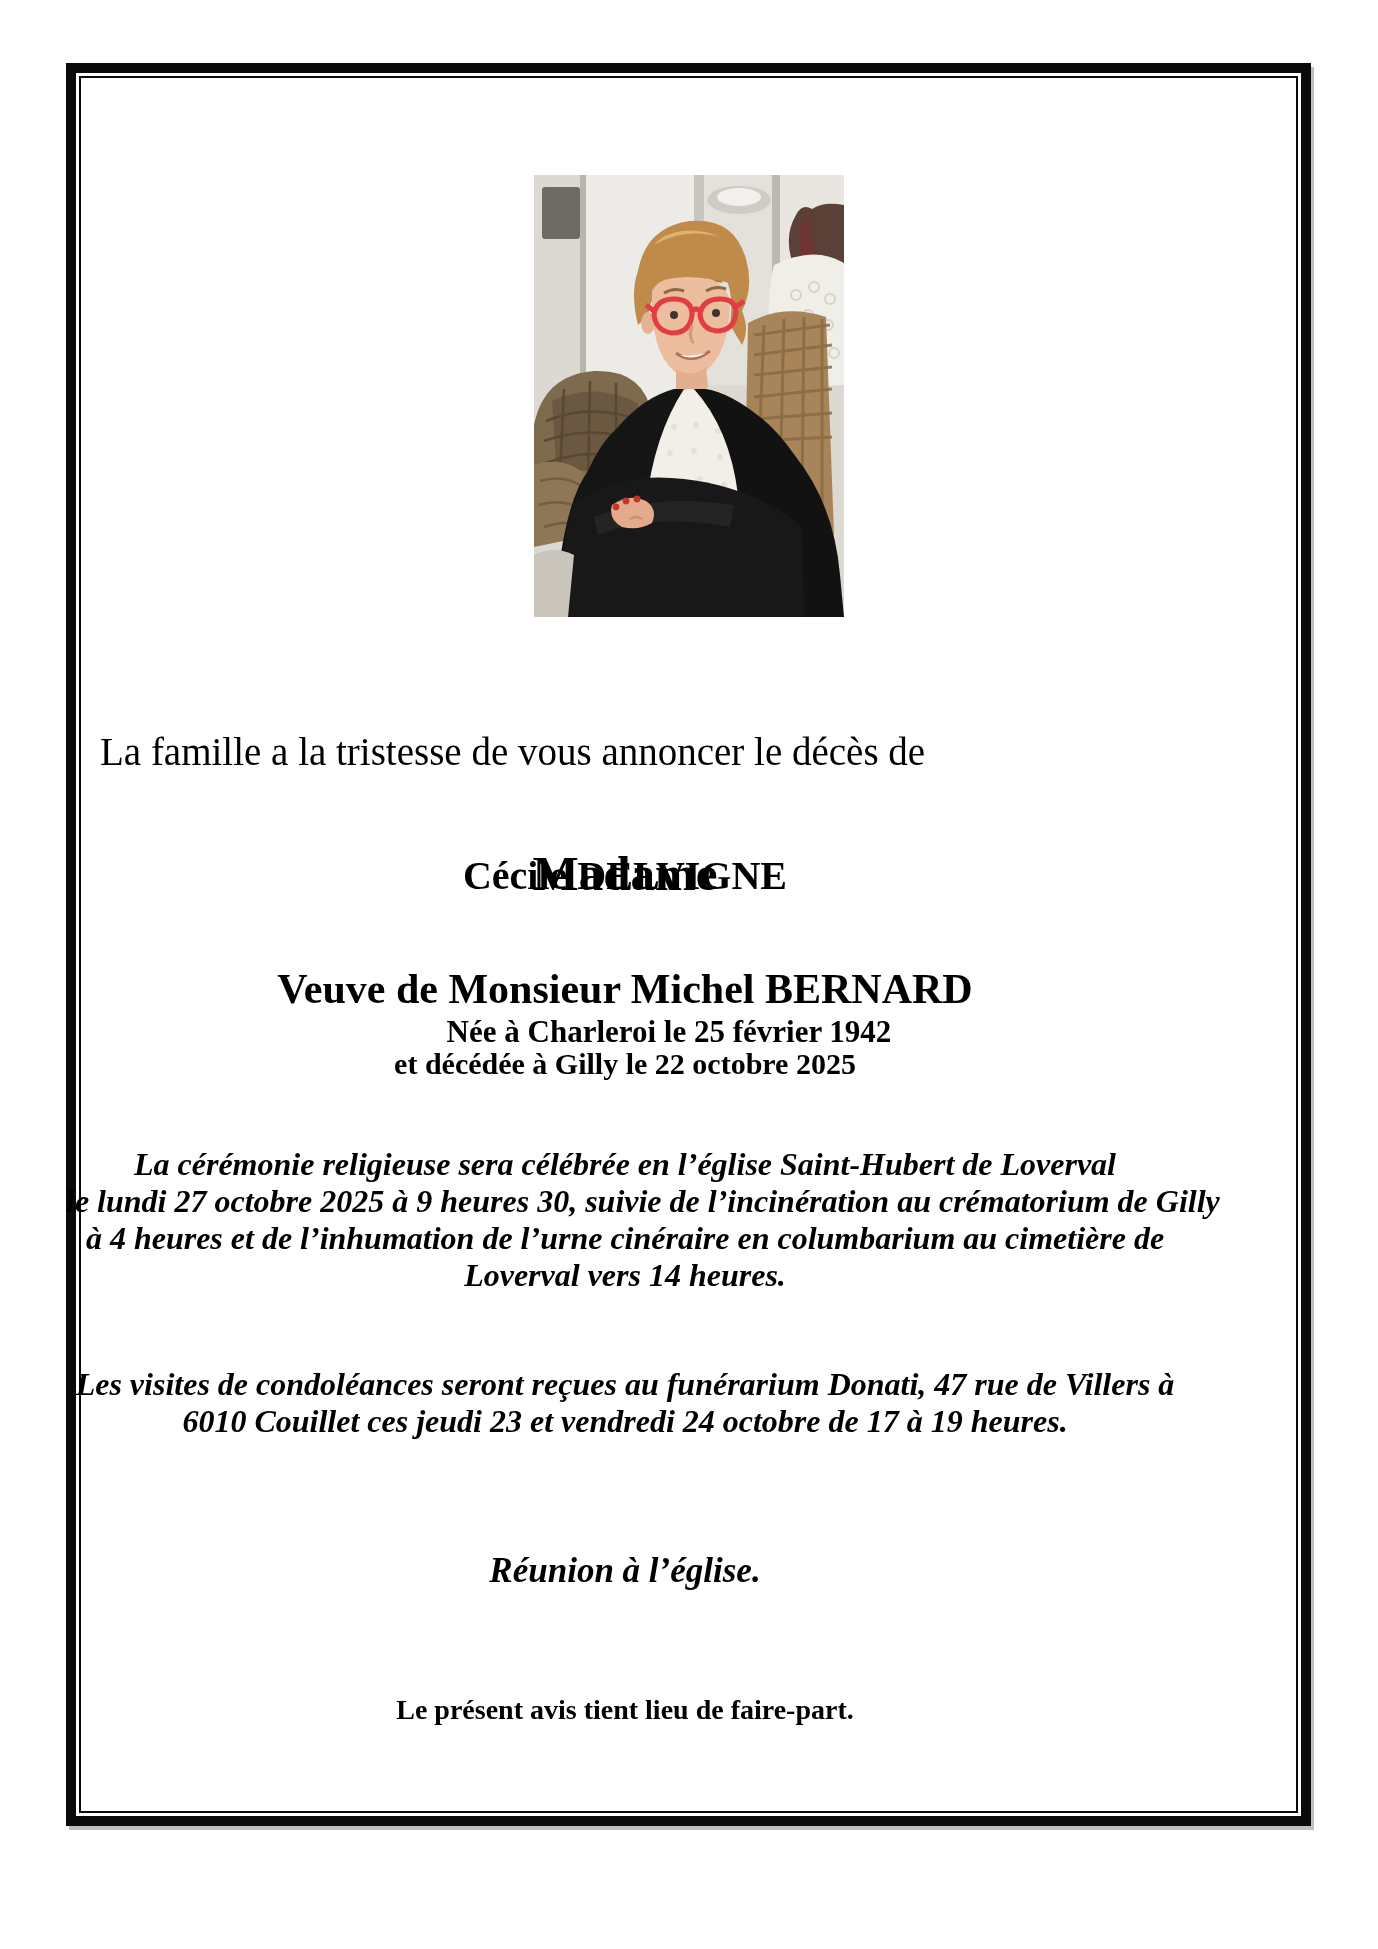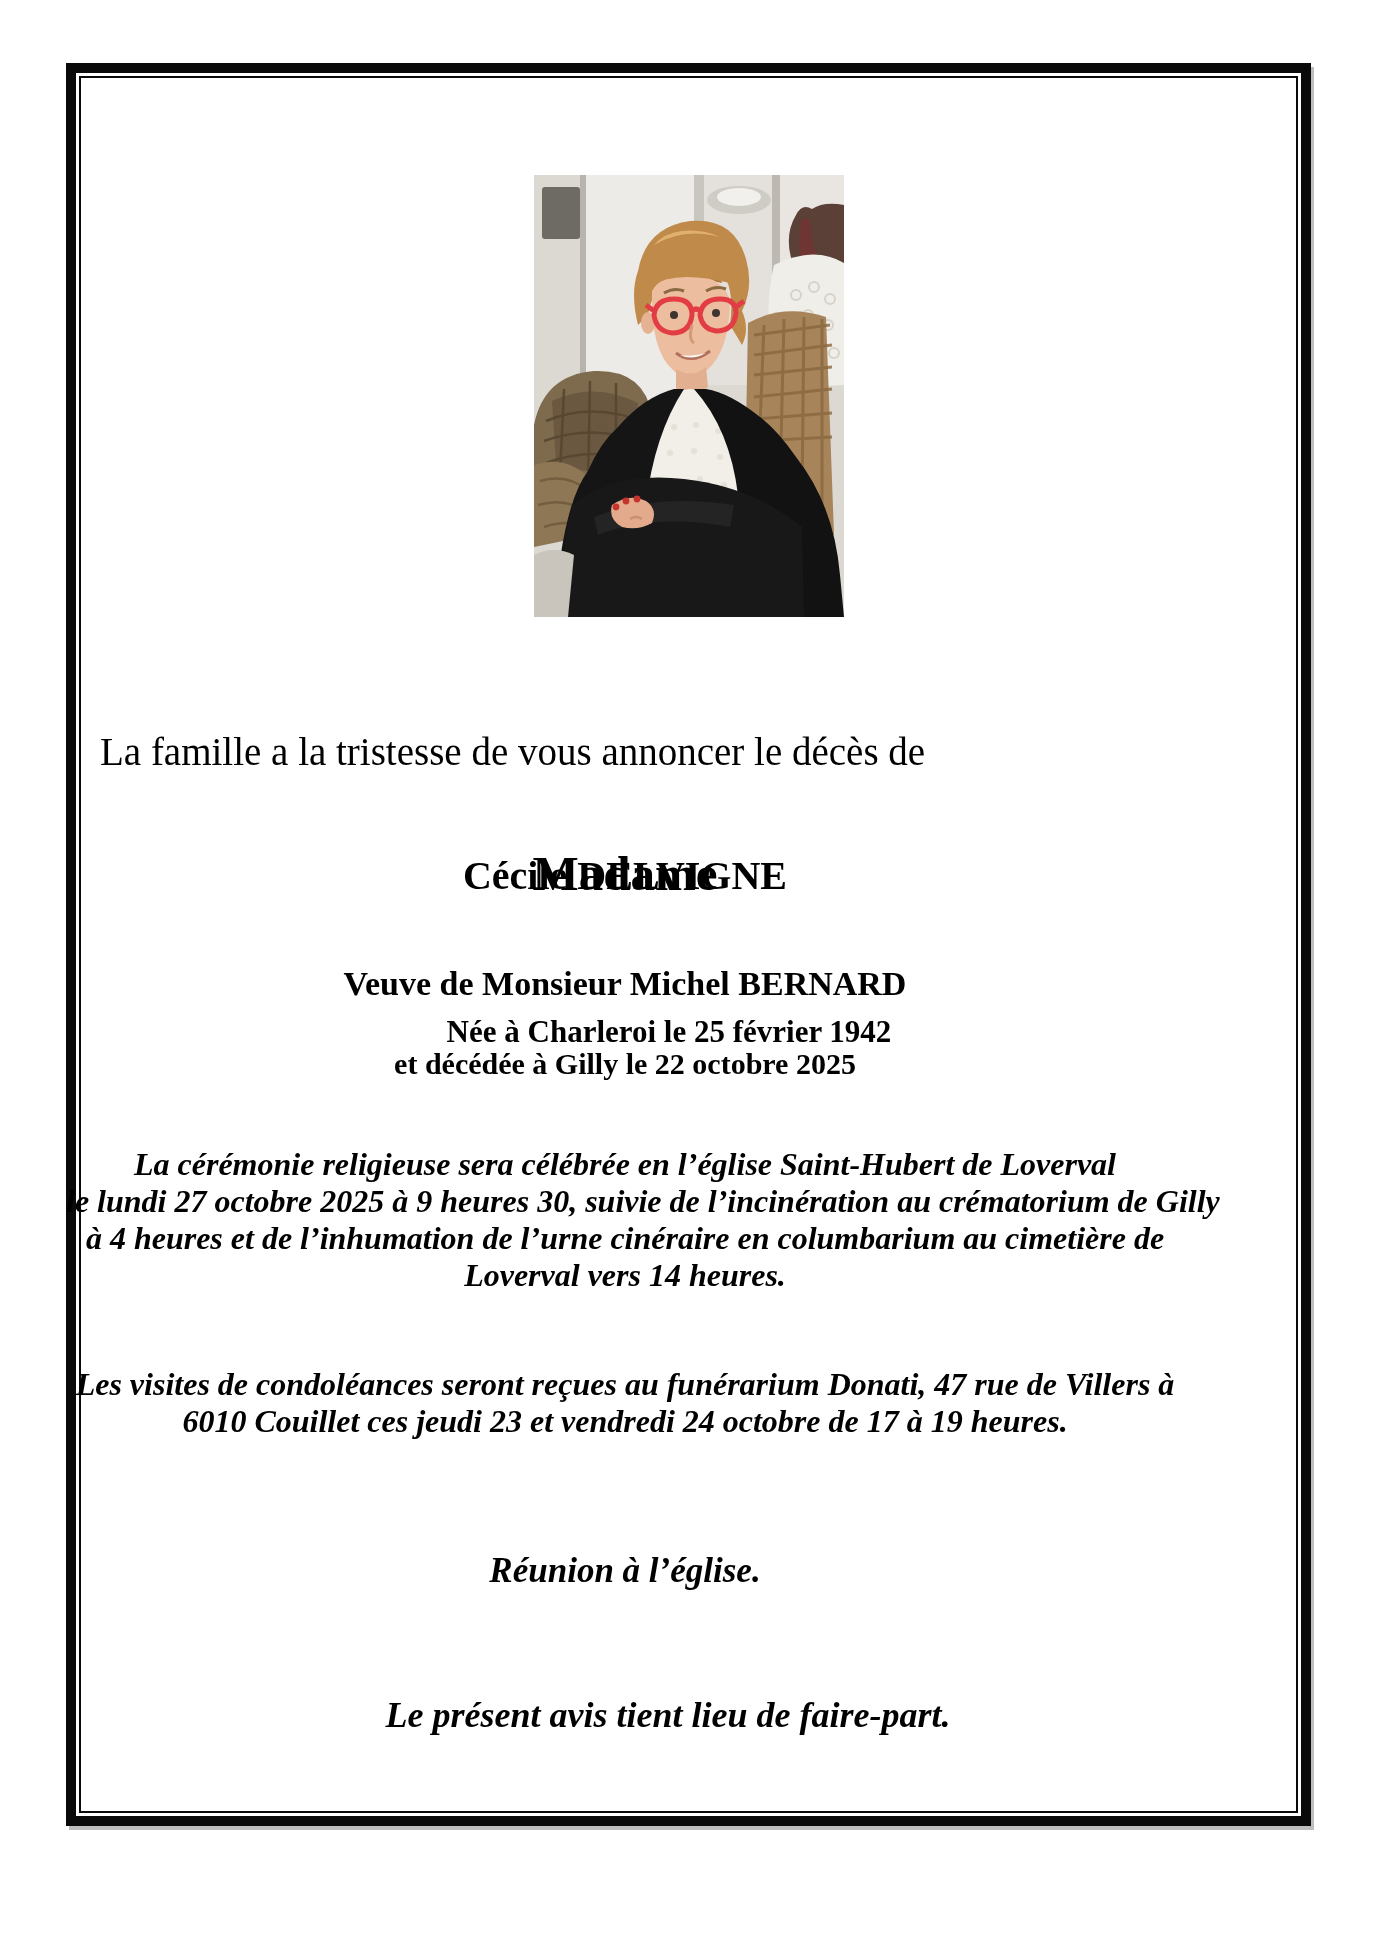--- a/index.html
+++ b/index.html
@@ -29,28 +29,28 @@
     overflow:hidden;
   }
   .photo svg{display:block;width:100%;height:100%;}
   .txt{position:absolute;left:66px;width:1118px;text-align:center;white-space:nowrap;}
   .intro{
     position:absolute;left:100px;top:729px;
     font-size:39px;font-weight:400;white-space:nowrap;
   }
   .honorific{top:845px;font-size:49px;font-weight:700;}
   .name{top:852px;font-size:40px;font-weight:700;}
-  .widow{top:965px;font-size:34px;font-weight:700;}
+  .widow{top:965px;font-size:42px;font-weight:700;}
   .birth{top:1014px;font-size:31px;font-weight:700;margin-left:44px;}
   .death{top:1047px;font-size:30px;font-weight:700;}
   .para{font-style:italic;font-weight:700;font-size:32px;line-height:37px;}
   .ceremony{top:1146px;}
   .condolences{top:1366px;}
   .meeting{top:1551px;font-size:35px;font-weight:700;font-style:italic;}
-  .footerline{top:1694px;font-size:36px;font-weight:700;font-style:italic;padding-left:43px;}
+  .footerline{top:1694px;font-size:28px;font-weight:700;}
 </style>
 </head>
 <body>
 
 <div class="frame">
   <div class="frame-inner"></div>
 </div>
 
 <div class="photo">
 

